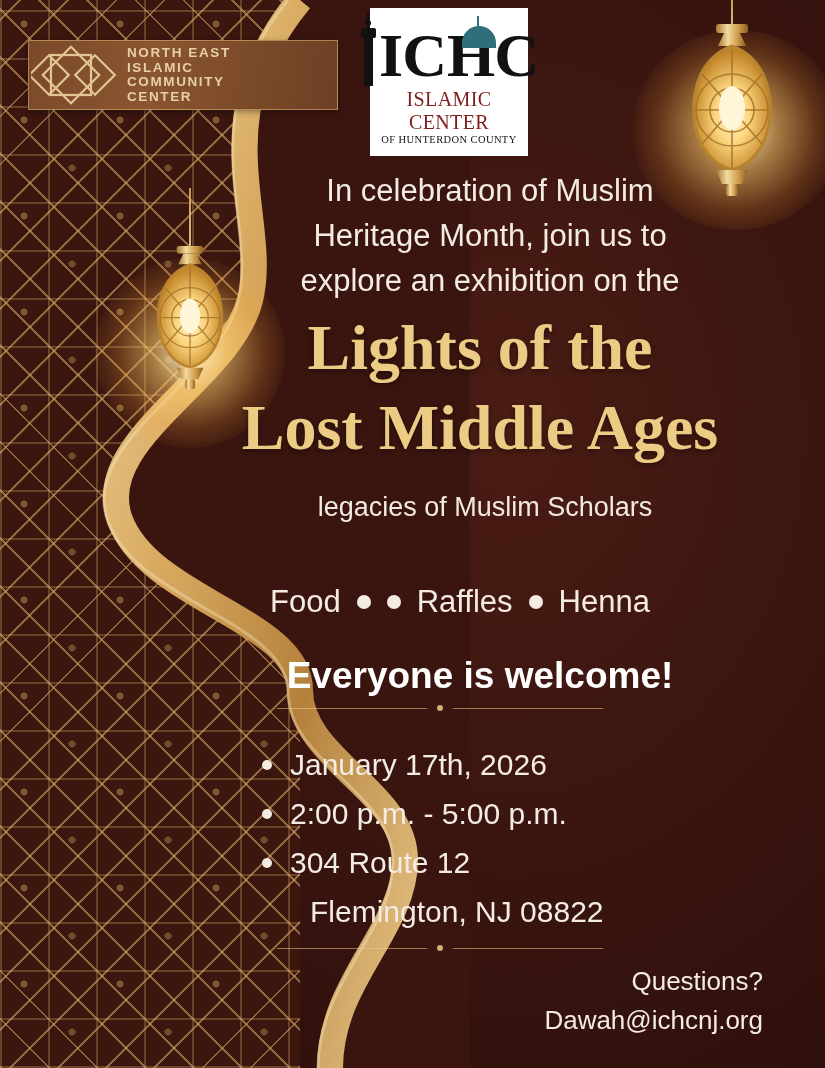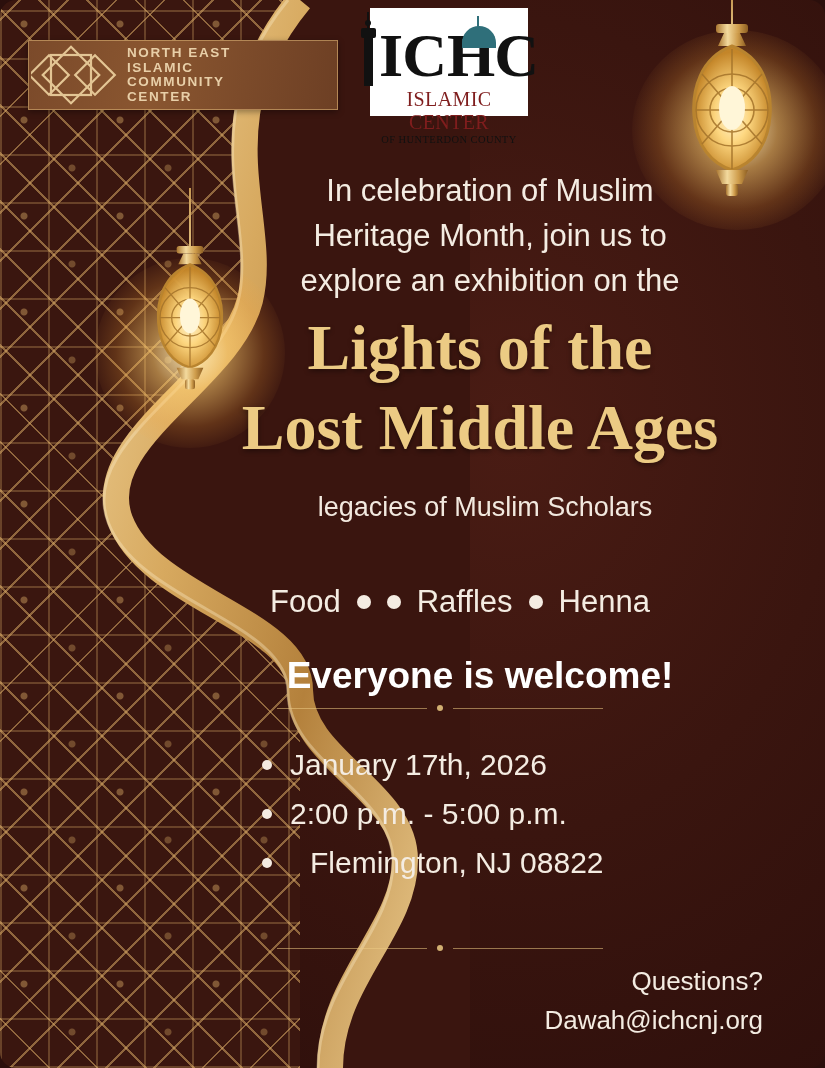--- a/index.html
+++ b/index.html
@@ -9,21 +9,20 @@
     overflow: hidden;
     font-family: "Liberation Sans", sans-serif;
     background: #2b0f0c;
   }
   #poster {
     position: relative;
     width: 825px;
     height: 1068px;
     background: radial-gradient(ellipse at 62% 40%, #4a1c14 0%, #3a150f 45%, #2a0d0a 100%);
     overflow: hidden;
-    border-radius: 16px;
   }
 
   
   .pattern-band {
     position: absolute;
     left: 0; top: 0;
     width: 300px; height: 1068px;
     background-color: #3a160f;
     background-image:
       repeating-linear-gradient(45deg, rgba(214,168,100,0.55) 0 2px, transparent 2px 34px),
@@ -71,21 +70,21 @@
     color: #e8cfa8;
     font-size: 13.5px;
     line-height: 14.5px;
     letter-spacing: 1.6px;
     font-weight: 600;
     padding-left: 10px;
   }
   .ichc-logo {
     position: absolute;
     left: 370px; top: 8px;
-    width: 158px; height: 108px;
+    width: 158px; height: 148px;
     background: #fff;
     display: flex;
     flex-direction: column;
     align-items: center;
     justify-content: flex-start;
     padding-top: 4px;
   }
   .ichc-row {
     display: flex;
     align-items: flex-end;
@@ -433,20 +432,21 @@
   <div class="divider" id="divider-1">
     <span class="line"></span>
     <span class="mid"></span>
     <span class="line"></span>
   </div>
 
   <ul class="details">
     <li><span>January 17th, 2026</span></li>
     <li><span>2:00 p.m. - 5:00 p.m.</span></li>
     <li>
+      <span>304 Route 12</span>
       <span class="l2">Flemington, NJ 08822</span>
     </li>
   </ul>
 
   <div class="divider" id="divider-2">
     <span class="line"></span>
     <span class="mid"></span>
     <span class="line"></span>
   </div>
 

